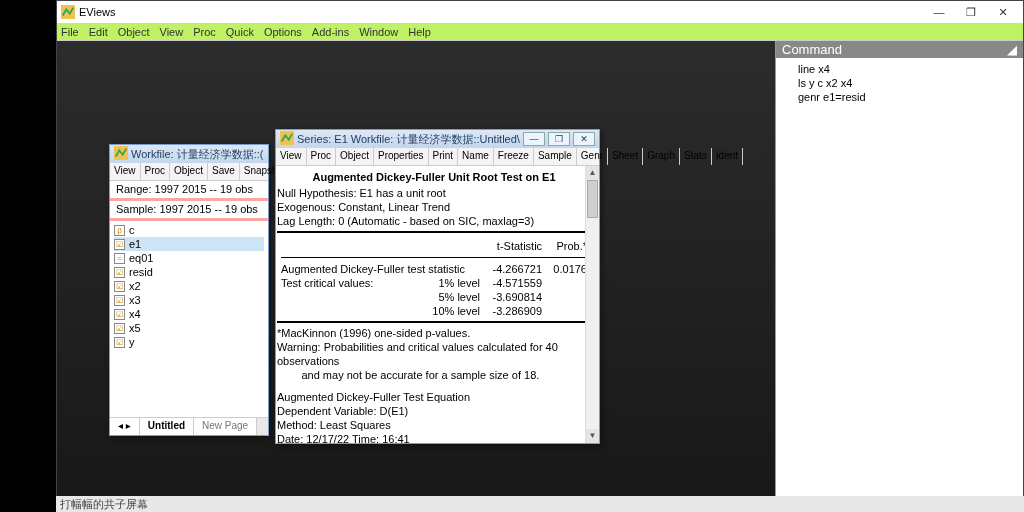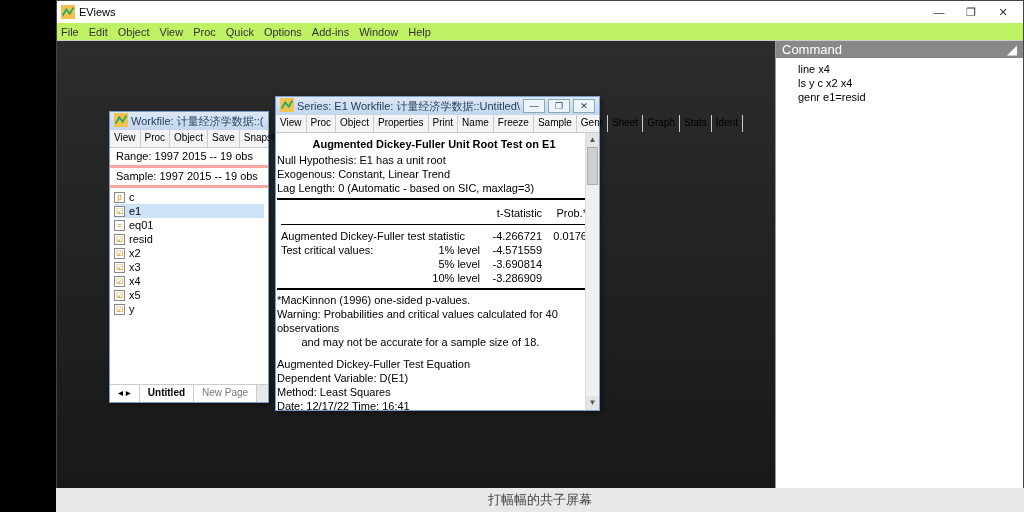--- a/index.html
+++ b/index.html
@@ -17,21 +17,21 @@
 
 .workspace { position: absolute; top: 40px; left: 0; right: 0; bottom: 14px; background: linear-gradient(#2c2c2c,#181818); }
 
 .statusbar { position: absolute; bottom: 0; left: 0; right: 0; height: 14px; background: #222; color: #ccc; font-size: 10px; display: flex; align-items: center; justify-content: flex-end; padding: 0 6px; gap: 6px; }
 .statusbar .seg { border-left: 1px solid #555; padding-left: 6px; }
 
 .cmdpanel { position: absolute; top: 40px; right: 0; width: 248px; height: 460px; background: #fff; border-left: 1px solid #999; }
 .cmdpanel .hdr { background: #888; color: #fff; font-size: 13px; padding: 1px 6px; display:flex; justify-content:space-between;}
 .cmdpanel .body { padding: 4px 22px; font-size: 11px; line-height: 14px; color: #000; }
 
-.child-window { position: absolute; background: #fff; border: 1px solid #7a9ecc; box-shadow: 2px 2px 6px rgba(0,0,0,.4); }
+.child-window { position: absolute; background: #fff; border: 1px solid #7a9ecc; box-shadow: 2px 2px 6px rgba(0,0,0,.4); margin-top: 33px; }
 .child-title { height: 18px; background: linear-gradient(#dce8f6,#c2d6ee); display: flex; align-items: center; font-size: 11px; color: #1f3a5a; padding: 0 4px; }
 .child-title .t { flex: 1; white-space: nowrap; overflow: hidden; }
 .child-title .cbtn { width: 22px; height: 14px; border: 1px solid #8aa; margin-left: 3px; background: #eef4fb; font-size: 9px; display:inline-flex;align-items:center;justify-content:center;}
 .toolbar { height: 18px; background: #f4f4f4; border-bottom: 1px solid #ccc; display: flex; font-size: 10px; color: #000; }
 .toolbar span { border-right: 1px solid #ccc; padding: 2px 5px; white-space: nowrap; }
 .toolbar.compact span { padding: 2px 4px; }
 
 .wf-body { font-size: 11px; padding: 0; }
 .wf-info { padding: 2px 6px; border-bottom: 3px solid #fca5a5; line-height: 13px; }
 .wf-list { padding: 2px 4px; }
@@ -49,21 +49,21 @@
 .tbl { width: 100%; margin-top: 6px; border-collapse: collapse; font-size: 11px; }
 .tbl td { padding: 1px 4px; }
 .tbl .r { text-align: right; }
 .hr { border-top: 1px solid #000; margin: 3px 0; }
 .hr2 { border-top: 2px solid #000; margin: 3px 0; }
 .scrollbar { position: absolute; right: 0; top: 0; bottom: 0; width: 14px; background: #f0f0f0; border-left: 1px solid #ddd; }
 .scrollbar .up, .scrollbar .dn { height: 14px; background: #e4e4e4; text-align:center; font-size:8px; line-height:14px; color:#555;}
 .scrollbar .dn { position:absolute; bottom:0; left:0; right:0;}
 .scrollbar .thumb { position:absolute; top:14px; left:1px; right:1px; height:38px; background:#cfcfcf; border:1px solid #aaa;}
 
-.taskbar { position:absolute; left:56px; right:0; bottom:0; height:24px; background:#e8e8e8; font-size:13px; color:#444; padding:0 4px; display:flex; align-items:center;justify-content:center;}
+.taskbar { position:absolute; left:56px; right:0; bottom:0; height:16px; background:#e8e8e8; font-size:11px; color:#444; padding:0 4px; display:flex; align-items:center;}
 
 svg.logo { width:14px; height:14px; }
 svg.logo rect{fill:#f2c14e;} svg.logo path{stroke:#2a6;stroke-width:2;fill:none;}
 </style>
 </head>
 <body>
 
 <div class="outer-frame">
   <div class="titlebar">
     <span class="icon"><svg class="logo" viewBox="0 0 16 16">

